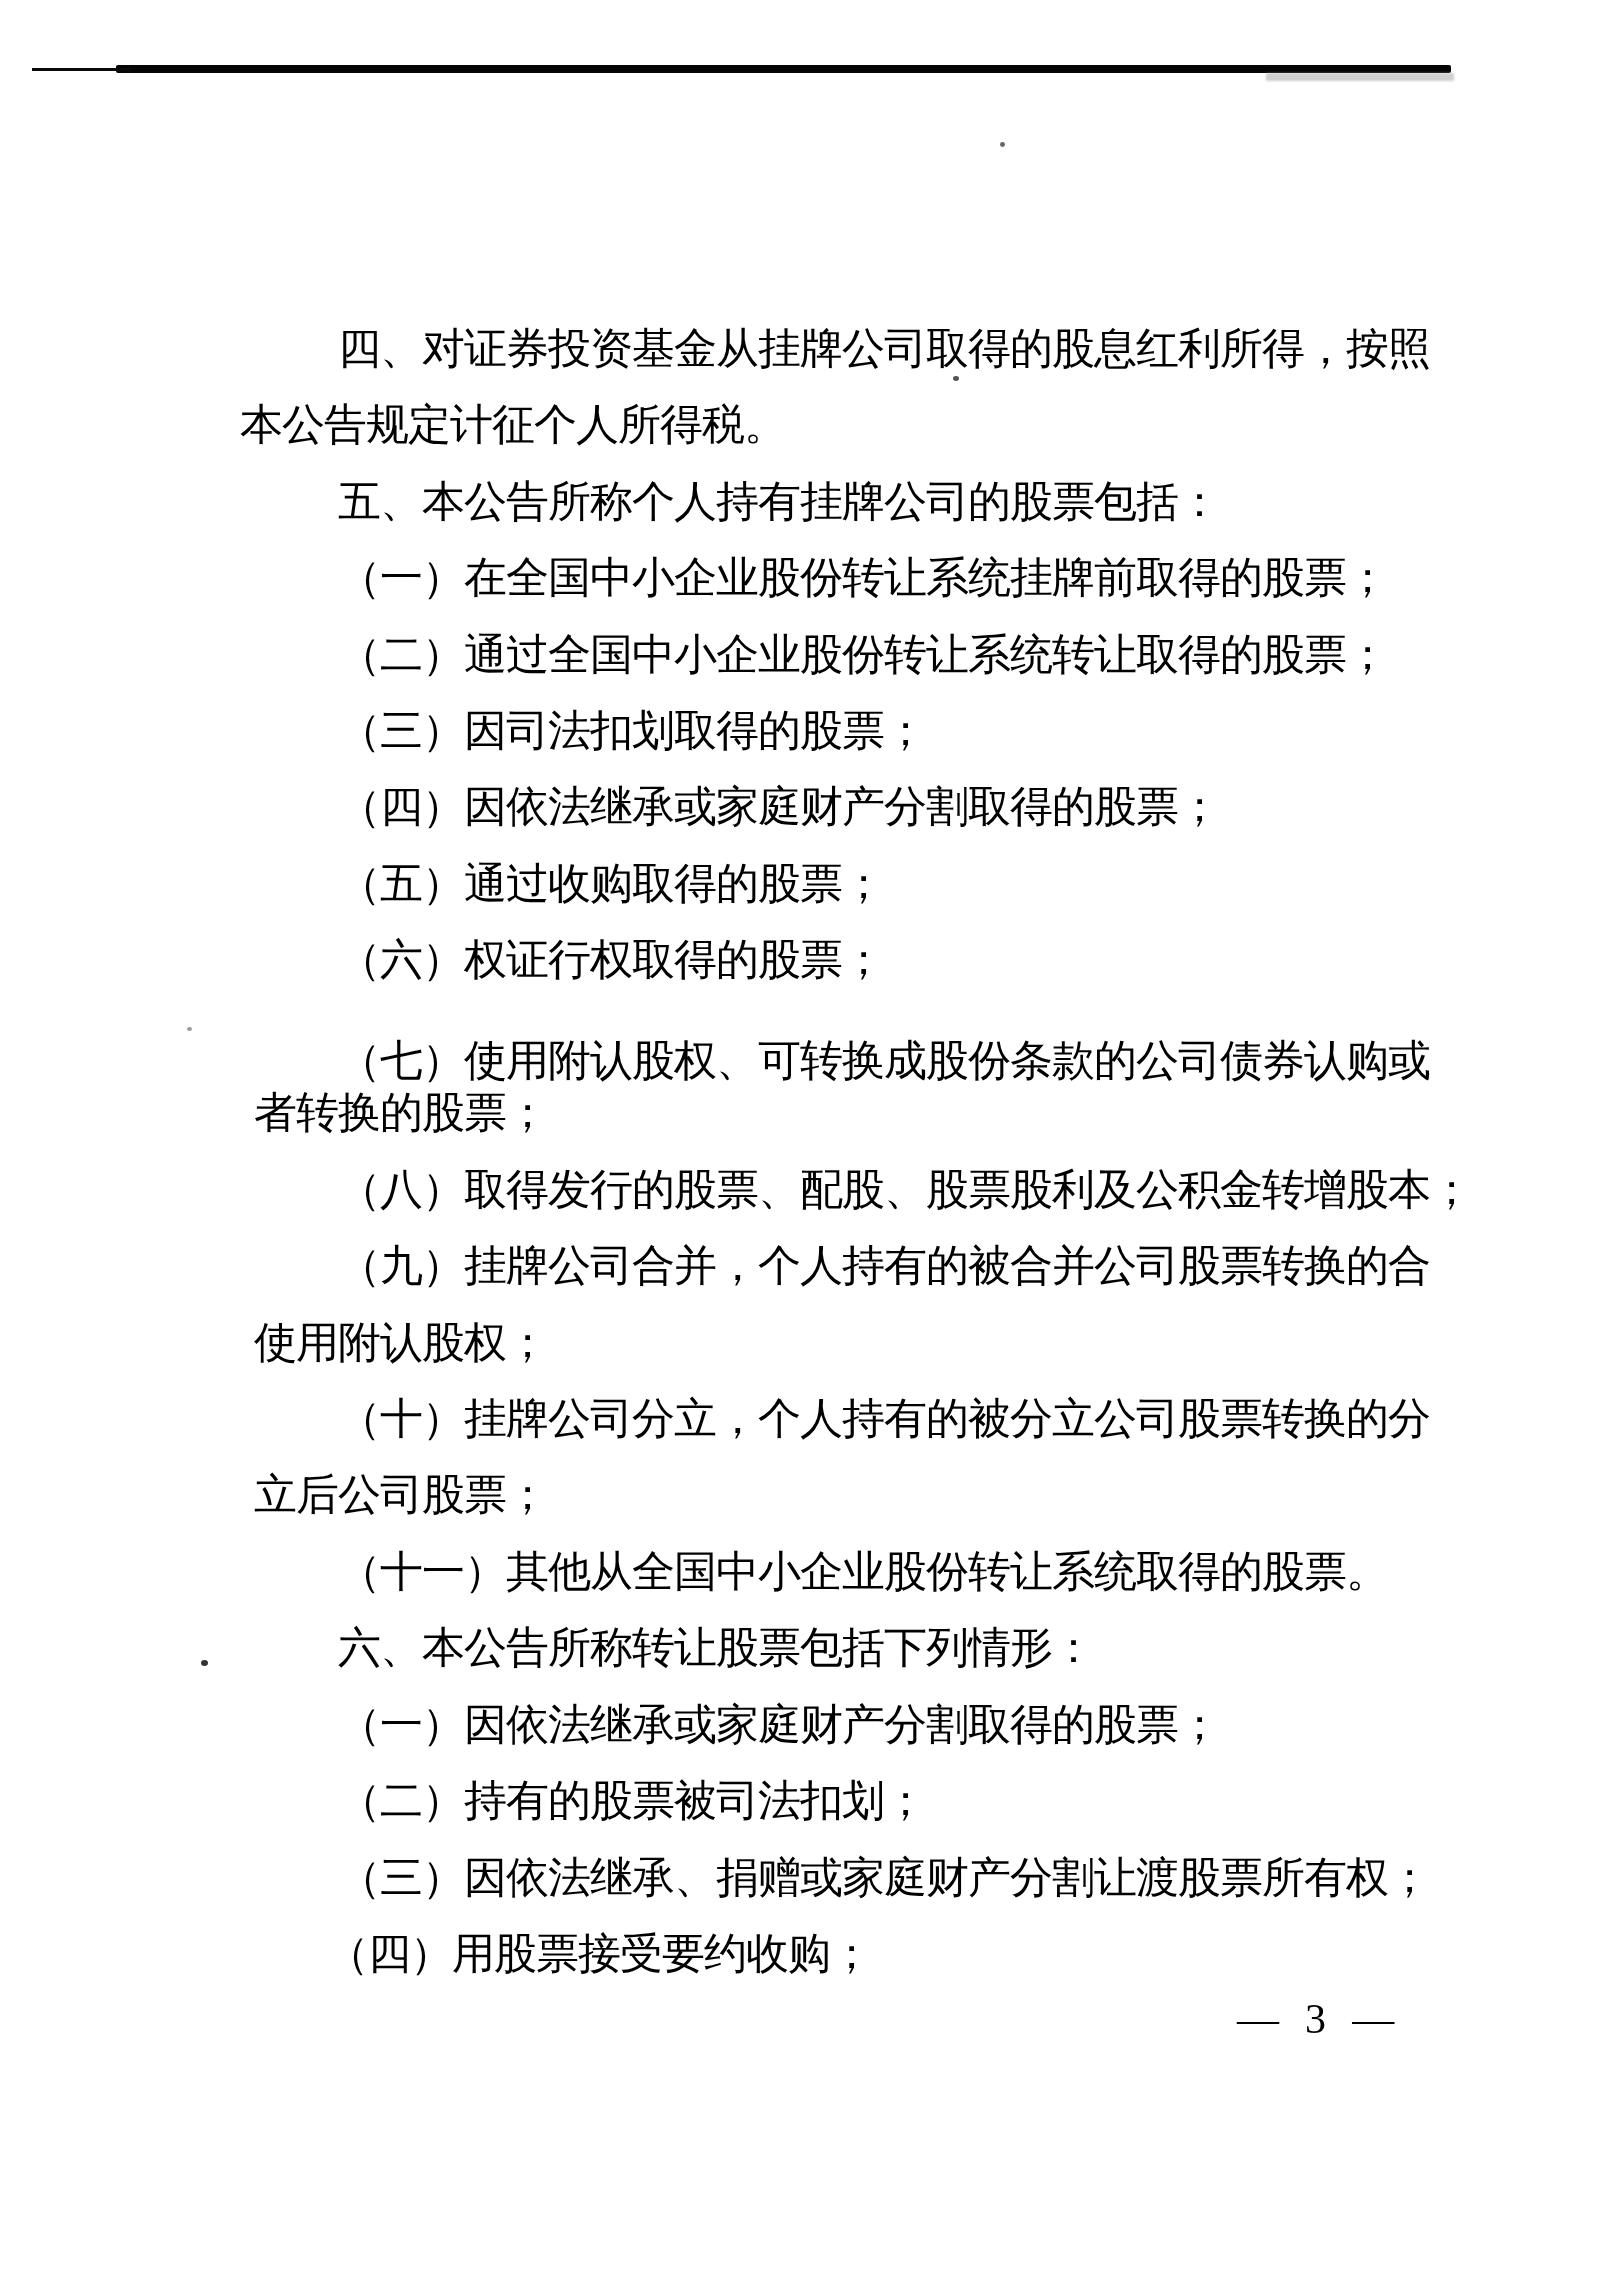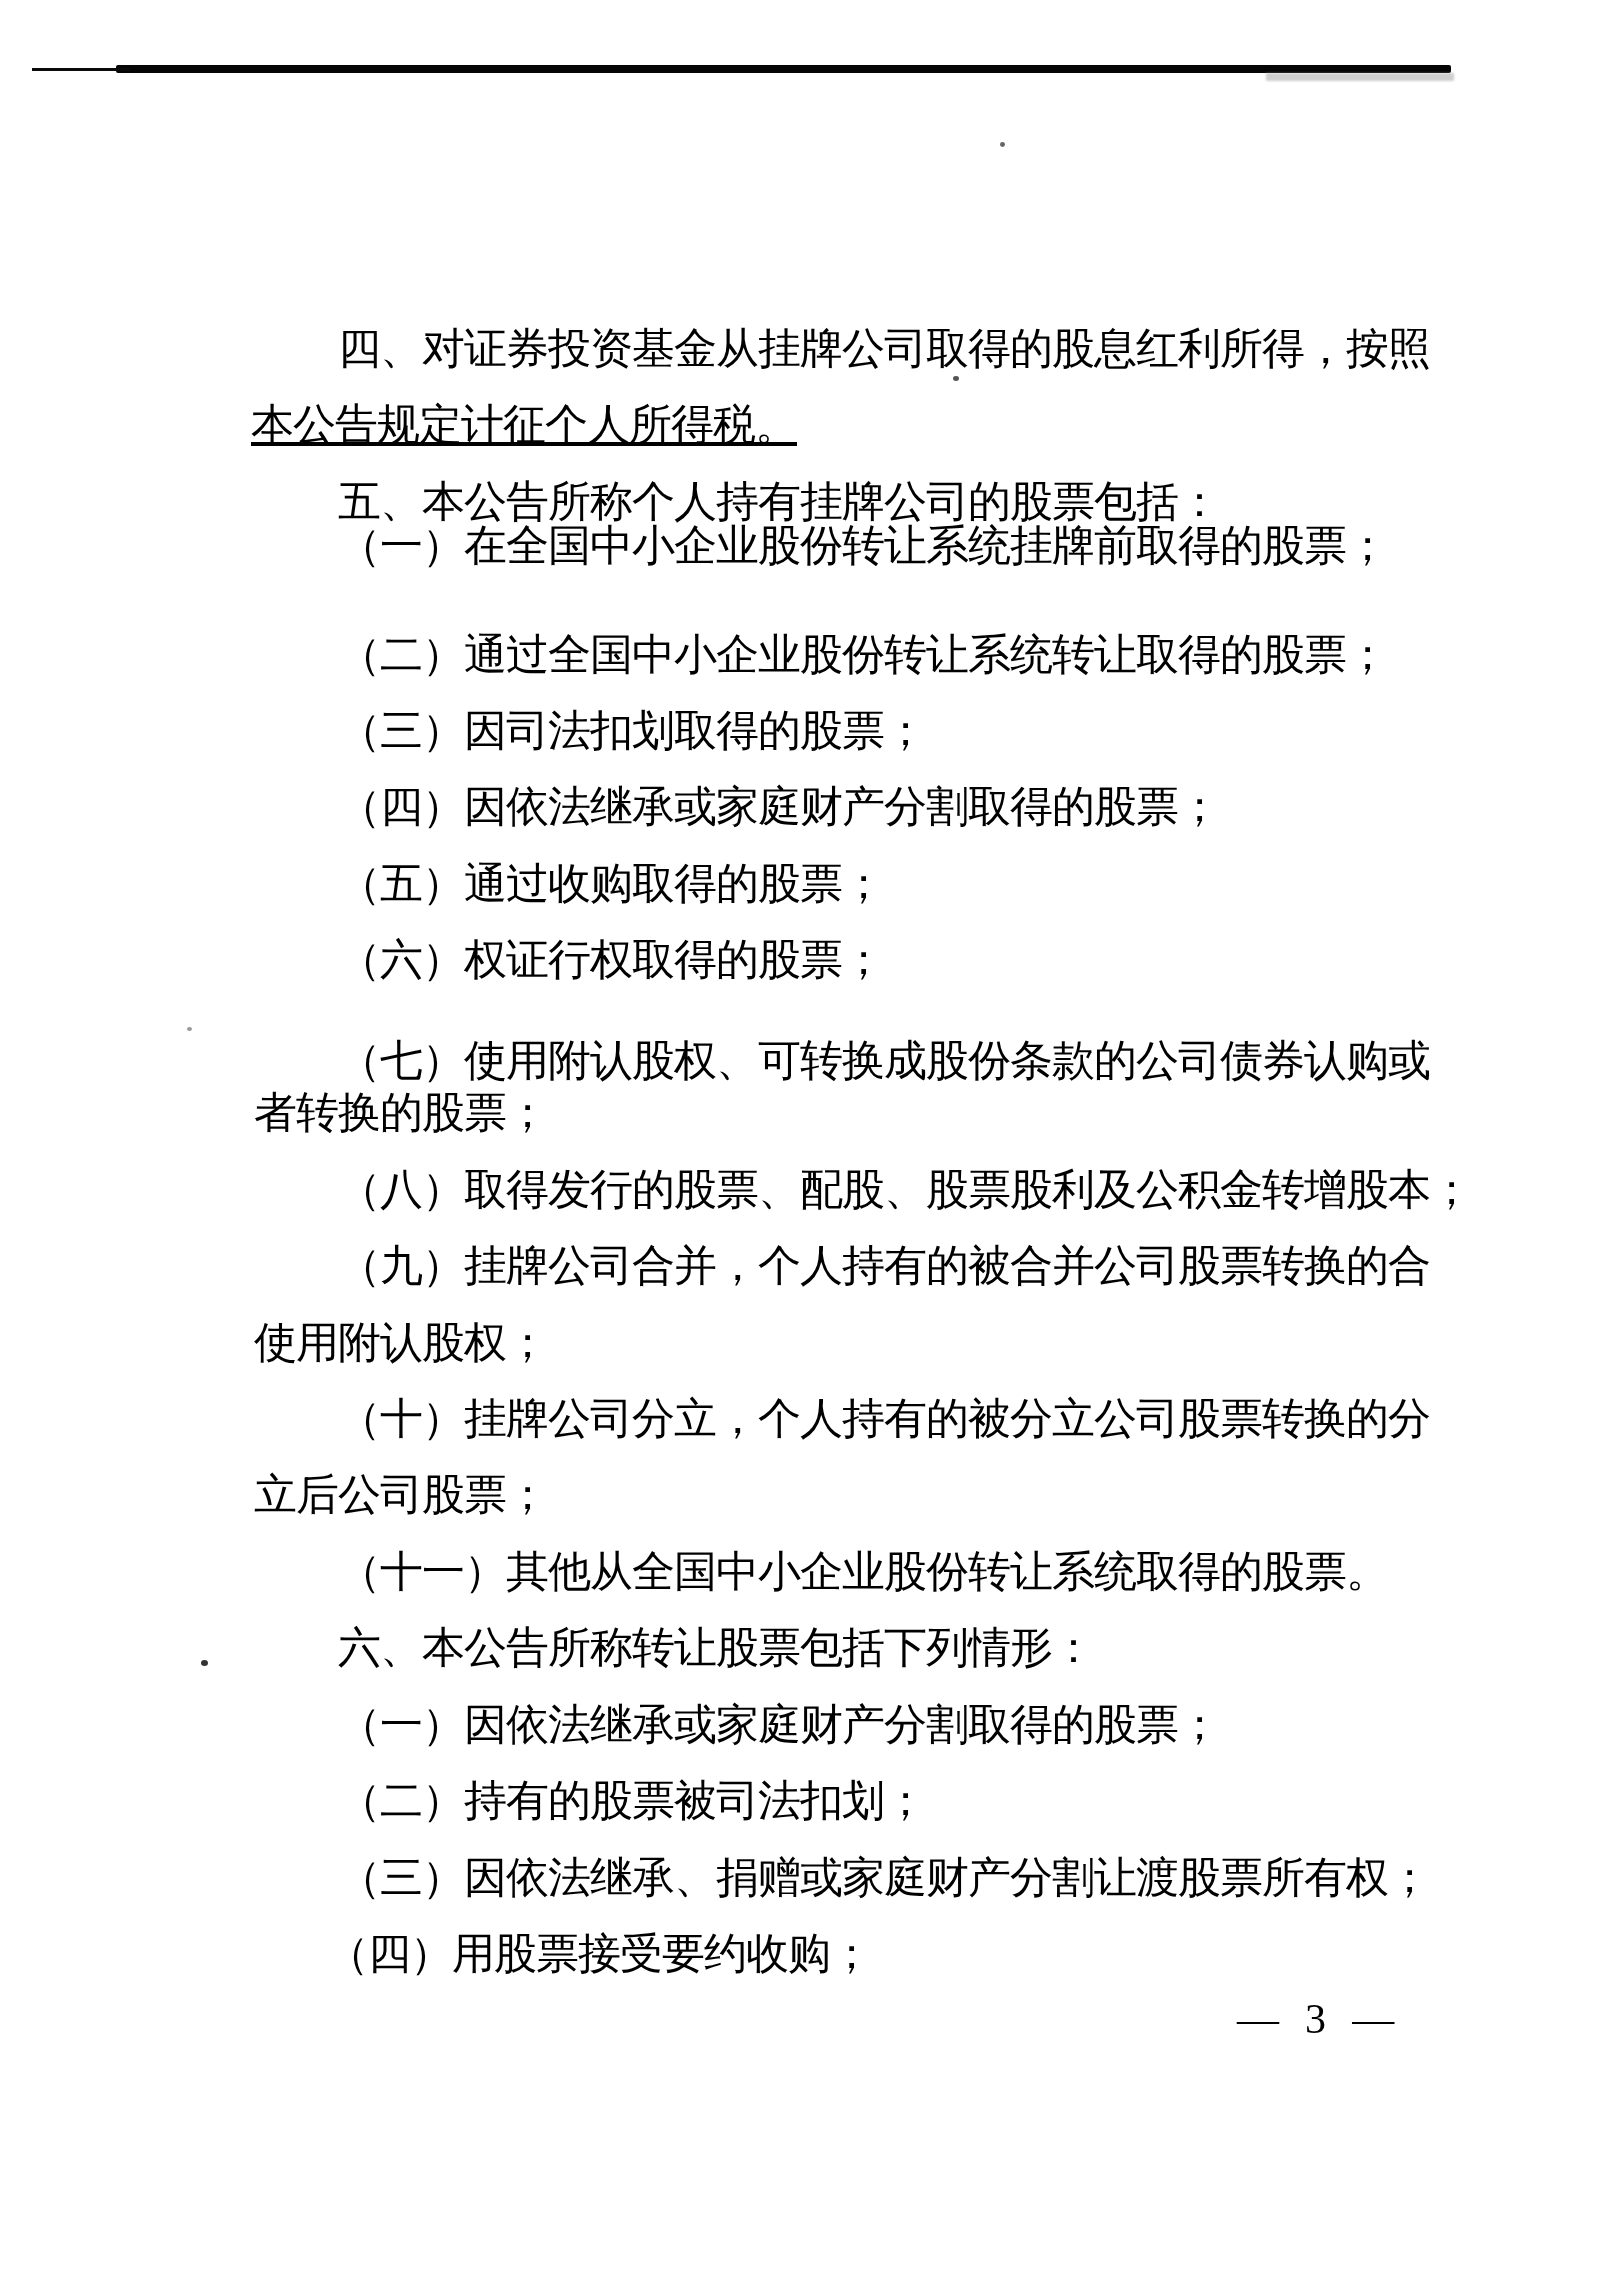--- a/index.html
+++ b/index.html
@@ -85,23 +85,23 @@
   <div class="rule-thin"></div>
   <div class="rule-smudge"></div>
 
   <div class="speck s1"></div>
   <div class="speck s2"></div>
   <div class="speck s3"></div>
   <div class="speck s4"></div>
 
   <div>
       <div class="line" style="top: 311px; left: 338px;">四、对证券投资基金从挂牌公司取得的股息红利所得，按照</div>
-      <div class="line" style="top: 387px; left: 251px; text-decoration: underline;">本公告规定计征个人所得税。</div>
+      <div class="line" style="top: 387px; left: 240px;">本公告规定计征个人所得税。</div>
       <div class="line" style="top: 464px; left: 338px;">五、本公告所称个人持有挂牌公司的股票包括：</div>
-      <div class="line" style="top: 508px; left: 338px;">（一）在全国中小企业股份转让系统挂牌前取得的股票；</div>
+      <div class="line" style="top: 540px; left: 338px;">（一）在全国中小企业股份转让系统挂牌前取得的股票；</div>
       <div class="line" style="top: 617px; left: 338px; text-align: right;">（二）通过全国中小企业股份转让系统转让取得的股票；</div>
       <div class="line" style="top: 693px; left: 338px;">（三）因司法扣划取得的股票；</div>
       <div class="line" style="top: 769px; left: 338px;">（四）因依法继承或家庭财产分割取得的股票；</div>
       <div class="line" style="top: 846px; left: 338px;">（五）通过收购取得的股票；</div>
       <div class="line" style="top: 922px; left: 338px;">（六）权证行权取得的股票；</div>
       <div class="line" style="top: 1023px; left: 338px;">（七）使用附认股权、可转换成股份条款的公司债券认购或</div>
       <div class="line" style="top: 1075px; left: 254px;">者转换的股票；</div>
       <div class="line" style="top: 1152px; left: 338px;">（八）取得发行的股票、配股、股票股利及公积金转增股本；</div>
       <div class="line" style="top: 1228px; left: 338px;">（九）挂牌公司合并，个人持有的被合并公司股票转换的合</div>
       <div class="line" style="top: 1305px; left: 254px;">使用附认股权；</div>

